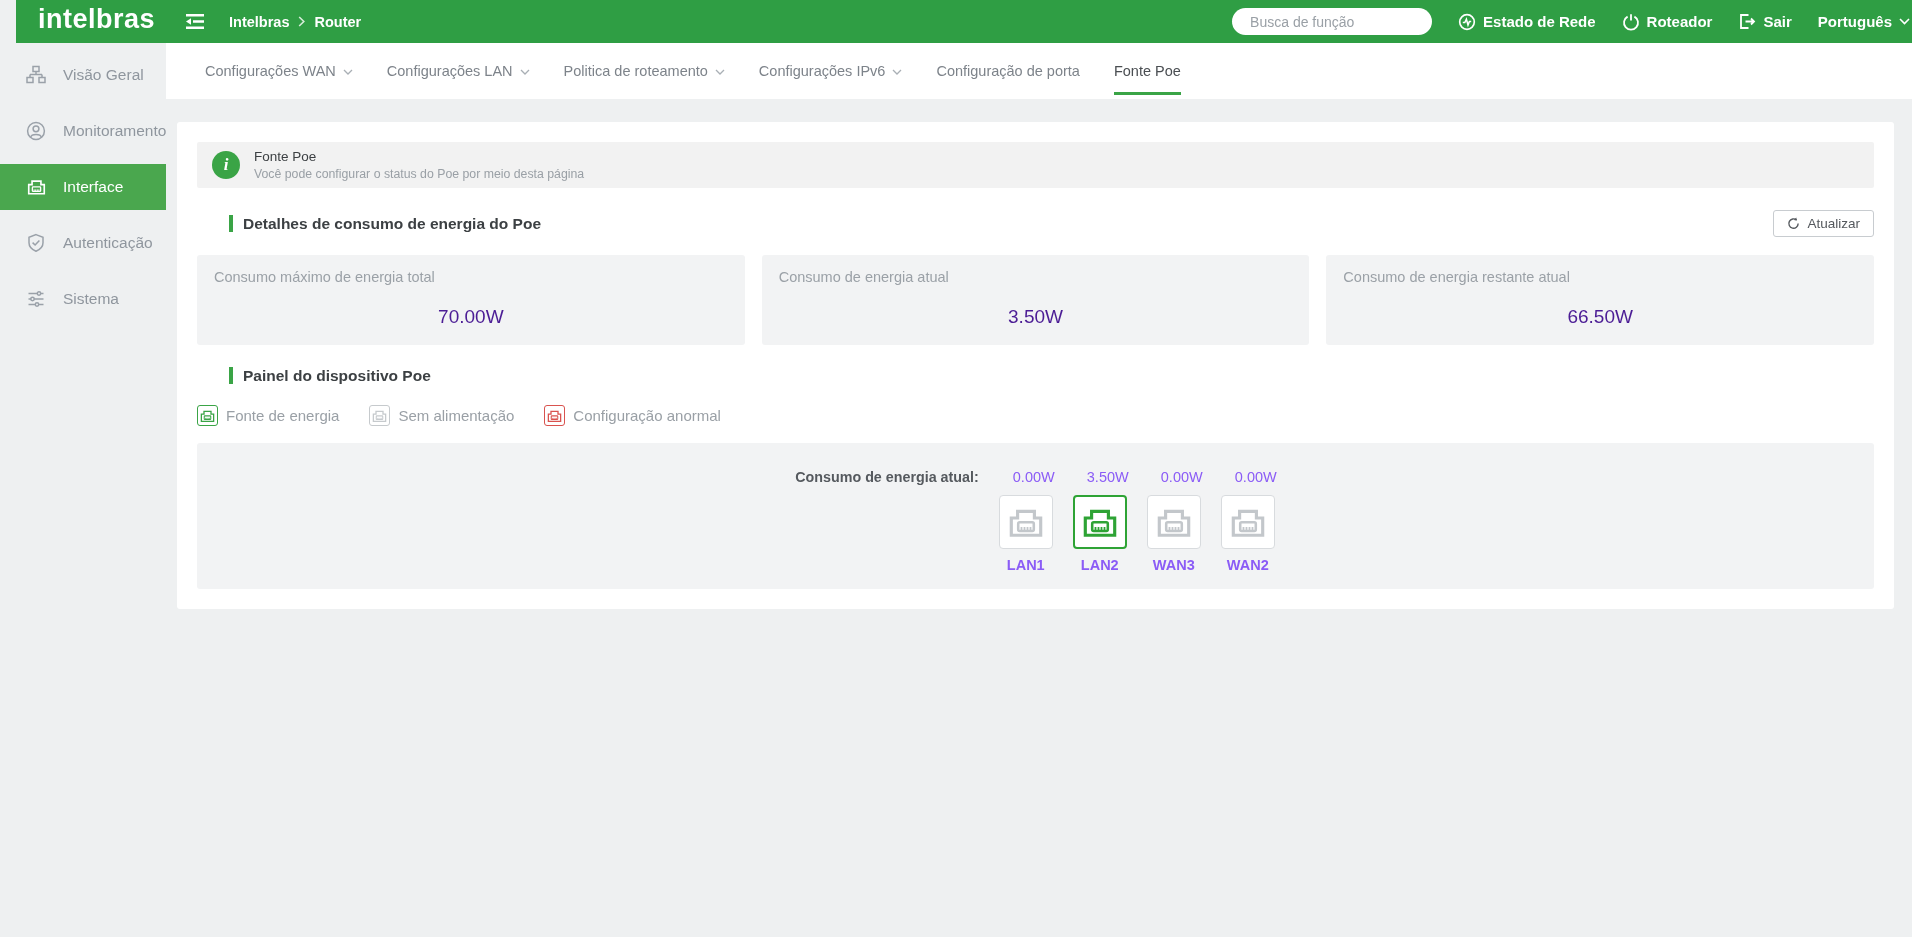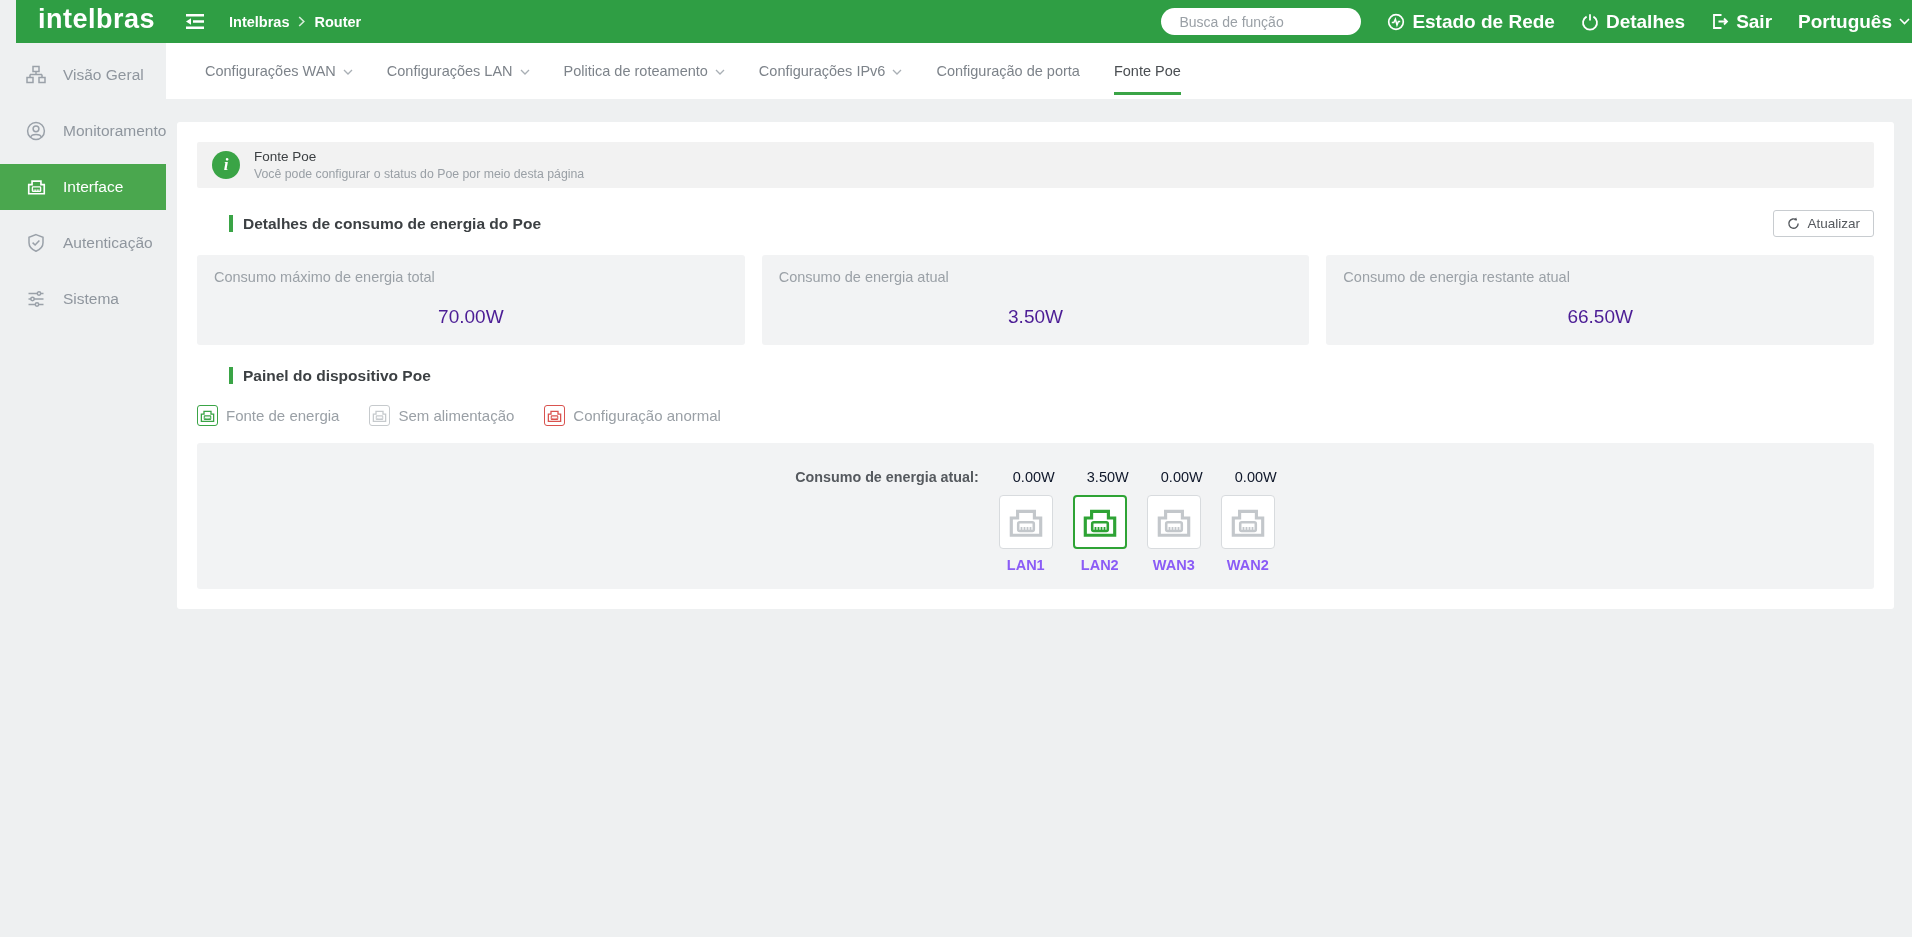--- a/index.html
+++ b/index.html
@@ -11,21 +11,21 @@
     background:#2f9e44; display:flex; align-items:center; color:#fff; z-index:10; }
   .logo { font-size:27px; font-weight:bold; letter-spacing:.5px; padding:0 20px 4px 22px; }
   .menu-btn { width:40px; height:43px; display:flex; align-items:center; justify-content:center; cursor:pointer; }
   .crumbs { display:flex; align-items:center; gap:9px; margin-left:14px; font-size:14.5px; font-weight:bold; }
   .header-right { margin-left:auto; display:flex; align-items:center; gap:26px; padding-right:18px; }
   .search-box { width:200px; height:27px; background:#fff; border-radius:14px;
     display:flex; align-items:center; gap:7px; padding:0 11px; }
   .search-box input { border:none; outline:none; flex:1; font-size:14px; color:#444;
     font-family:"Liberation Sans", sans-serif; background:transparent; }
   .search-box input::placeholder { color:#9aa0a6; }
-  .h-action { display:flex; align-items:center; gap:7px; font-size:19px; font-weight:bold; cursor:pointer; }
+  .h-action { display:flex; align-items:center; gap:7px; font-size:15px; font-weight:bold; cursor:pointer; }
 
   
   .sidebar { position:fixed; top:43px; left:0; width:166px; bottom:0; background:#eef0f1; padding-top:9px; }
   .side-item { height:46px; margin-bottom:10px; display:flex; align-items:center;
     padding-left:26px; gap:17px; color:#8f969e; font-size:15.5px; cursor:pointer; }
   .side-item .ic { width:20px; height:20px; display:flex; align-items:center; justify-content:center; }
   .side-item svg { stroke:#9aa1a9; }
   .side-item.active { background:#4aa74e; color:#fff; }
   .side-item.active svg { stroke:#fff; }
 
@@ -65,21 +65,21 @@
   .legend-ic { width:21px; height:21px; border-radius:3px; background:#fff;
     display:flex; align-items:center; justify-content:center; }
   .legend-ic.powered  { border:1.5px solid #3aa446; } .legend-ic.powered svg  { stroke:#3aa446; }
   .legend-ic.nopower  { border:1.5px solid #c6cacd; } .legend-ic.nopower svg  { stroke:#c6cacd; }
   .legend-ic.abnormal { border:1.5px solid #d9534f; } .legend-ic.abnormal svg { stroke:#d9534f; }
 
   .ports-panel { background:#f2f3f4; border-radius:3px; margin-top:17px; height:146px; padding-top:25px; }
   .ports-row { display:flex; justify-content:center; align-items:flex-start; gap:18px; }
   .ports-label { font-size:14.3px; font-weight:bold; color:#55595e; line-height:18px; margin-right:1px; }
   .port-col { display:flex; flex-direction:column; align-items:center; width:56px; }
-  .port-value { font-size:14.5px; color:#0f172a; line-height:18px;margin-left:16px; }
+  .port-value { font-size:14.5px; color:#8b5cf6; line-height:18px;margin-left:16px; }
   .port-box { width:54px; height:54px; margin-top:9px; background:#fff;
     border:1px solid #d8dbde; border-radius:4px;
     display:flex; align-items:center; justify-content:center; cursor:pointer; }
   .port-box svg { stroke:#c3c7cb; }
   .port-col.active .port-box { border:2px solid #2ea335; }
   .port-col.active .port-box svg { stroke:#2ea335; }
   .port-name { margin-top:8px; font-size:14.5px; color:#8b5cf6;font-weight:bold; }
   .hidden-defs { position:absolute; width:0; height:0; overflow:hidden; }
 </style>
 </head>
@@ -121,21 +121,21 @@
         <circle cx="9" cy="9" r="7.3" fill="none" stroke="#fff" stroke-width="1.7"></circle>
         <path d="M4.8 9.6 H6.8 L8.4 6.2 L10 12 L11.4 8.4 H13.2" fill="none" stroke="#fff" stroke-width="1.5"></path>
       </svg>
       <span>Estado de Rede</span>
     </div>
     <div class="h-action">
       <svg width="18" height="18" viewBox="0 0 18 18">
         <path d="M5.6 3.6 a7 7 0 1 0 6.8 0" fill="none" stroke="#fff" stroke-width="1.8"></path>
         <path d="M9 1.2 V7.6" stroke="#fff" stroke-width="1.8"></path>
       </svg>
-      <span>Detalhes</span>
+      <span>Roteador</span>
     </div>
     <div class="h-action">
       <svg width="18" height="17" viewBox="0 0 18 17">
         <path d="M10.5 2 H3 V15 H10.5" fill="none" stroke="#fff" stroke-width="1.8"></path>
         <path d="M7.5 8.5 H15.5 M13 5.5 L16 8.5 L13 11.5" fill="none" stroke="#fff" stroke-width="1.8"></path>
       </svg>
       <span>Sair</span>
     </div>
     <div class="h-action">
       <span>Português</span>

